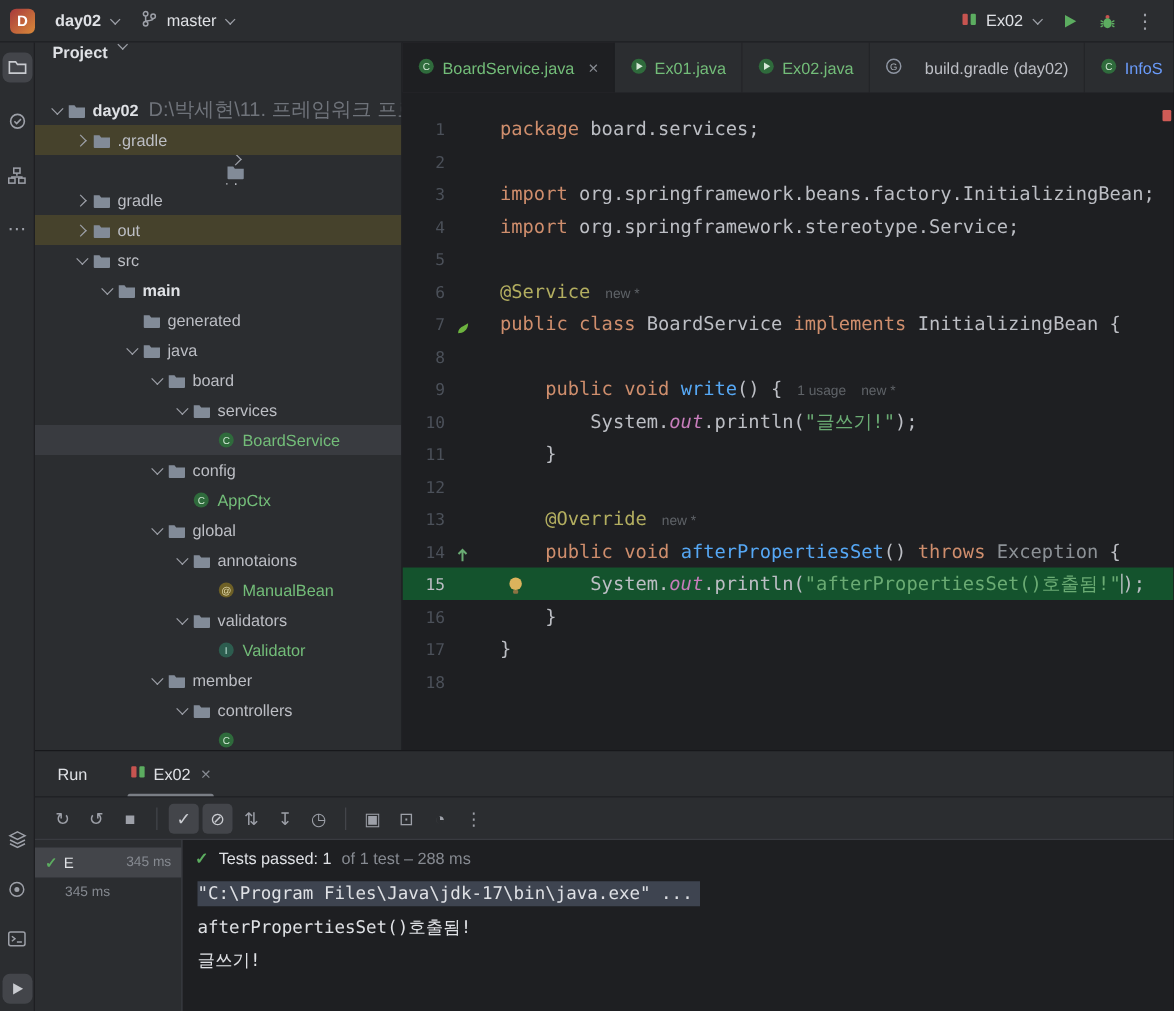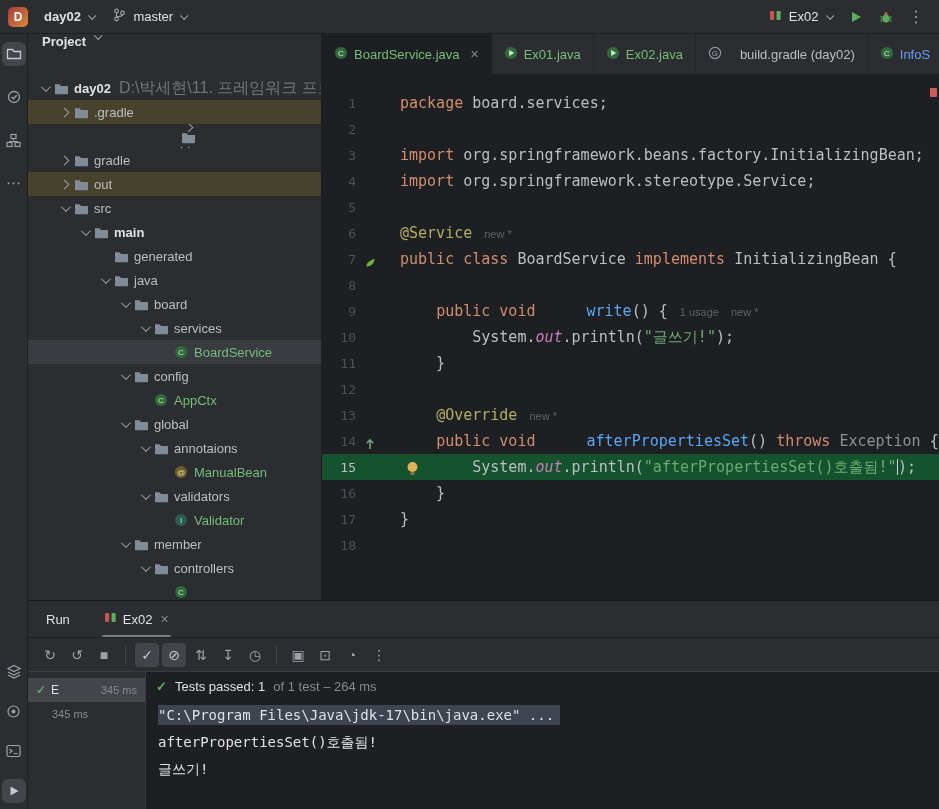--- a/index.html
+++ b/index.html
@@ -58,21 +58,21 @@
                padding-top:16px;overflow:hidden;}
   .cl{position:relative;height:26px;white-space:pre;}
   .cl.current{background:#14532d;}
   .ln{display:inline-block;width:34px;text-align:right;color:#4b5059;font-size:13px;
       margin-right:44px;}
   .cl.current .ln{color:#bcbec4;}
   .gico{position:absolute;left:42px;top:5px;}
   .bulb{position:absolute;left:84px;top:5px;}
   .caret{display:inline-block;width:1.5px;height:16px;background:#ced0d6;margin-bottom:-3px;}
   .kw{color:#cf8e6d;}  .pl{color:#bcbec4;}  .str{color:#6aab73;}
-  .ann{color:#b3ae60;} .fld{color:#c77dbb;font-style:italic;} .fn{color:#56a8f5;margin-left:42px;}
+  .ann{color:#b3ae60;} .fld{color:#c77dbb;font-style:italic;} .fn{color:#56a8f5;}
   .dim{color:#8c9196;}
   .hint{color:#5f6368;font-size:11px;font-family:"Liberation Sans",sans-serif;margin-left:12px;}
   .stripe-mark{position:absolute;right:2px;top:14px;width:7px;height:9px;background:#cf5b56;
                border-radius:1px;}
   
   .runpanel{position:absolute;left:28px;right:0;top:600px;bottom:0;background:#1e1f22;
             border-top:1px solid #17181b;}
   .rw-header{height:37px;background:#2b2d30;display:flex;align-items:center;padding-left:18px;
              gap:26px;border-bottom:1px solid #1e1f22;box-sizing:border-box;}
   .rw-title{color:#dfe1e5;}
@@ -559,20 +559,20 @@
             <span class="time">345 ms</span>
           </div>
           <div class="ttrow child">
             <span>345 ms</span>
           </div>
         </div>
       <div class="rw-right">
         <div class="summary">
           <span class="chk">✓</span>
           <span class="sum-strong"><span>Tests passed:</span> <span>1</span></span>
-          <span class="sum-dim"><span>of 1 test</span> <span>– 264 ms</span></span>
+          <span class="sum-dim"><span>of 1 test</span> <span>– 288 ms</span></span>
         </div>
         <div id="console" class="console"><div class="cline selected"><span class="ctext">"C:\Program Files\Java\jdk-17\bin\java.exe" ...</span></div><div class="cline"><span class="ctext">afterPropertiesSet()호출됨!</span></div><div class="cline"><span class="ctext">글쓰기!</span></div></div>
       </div>
     </div>
   </section>
 
 </div>
 
 </body></html>

